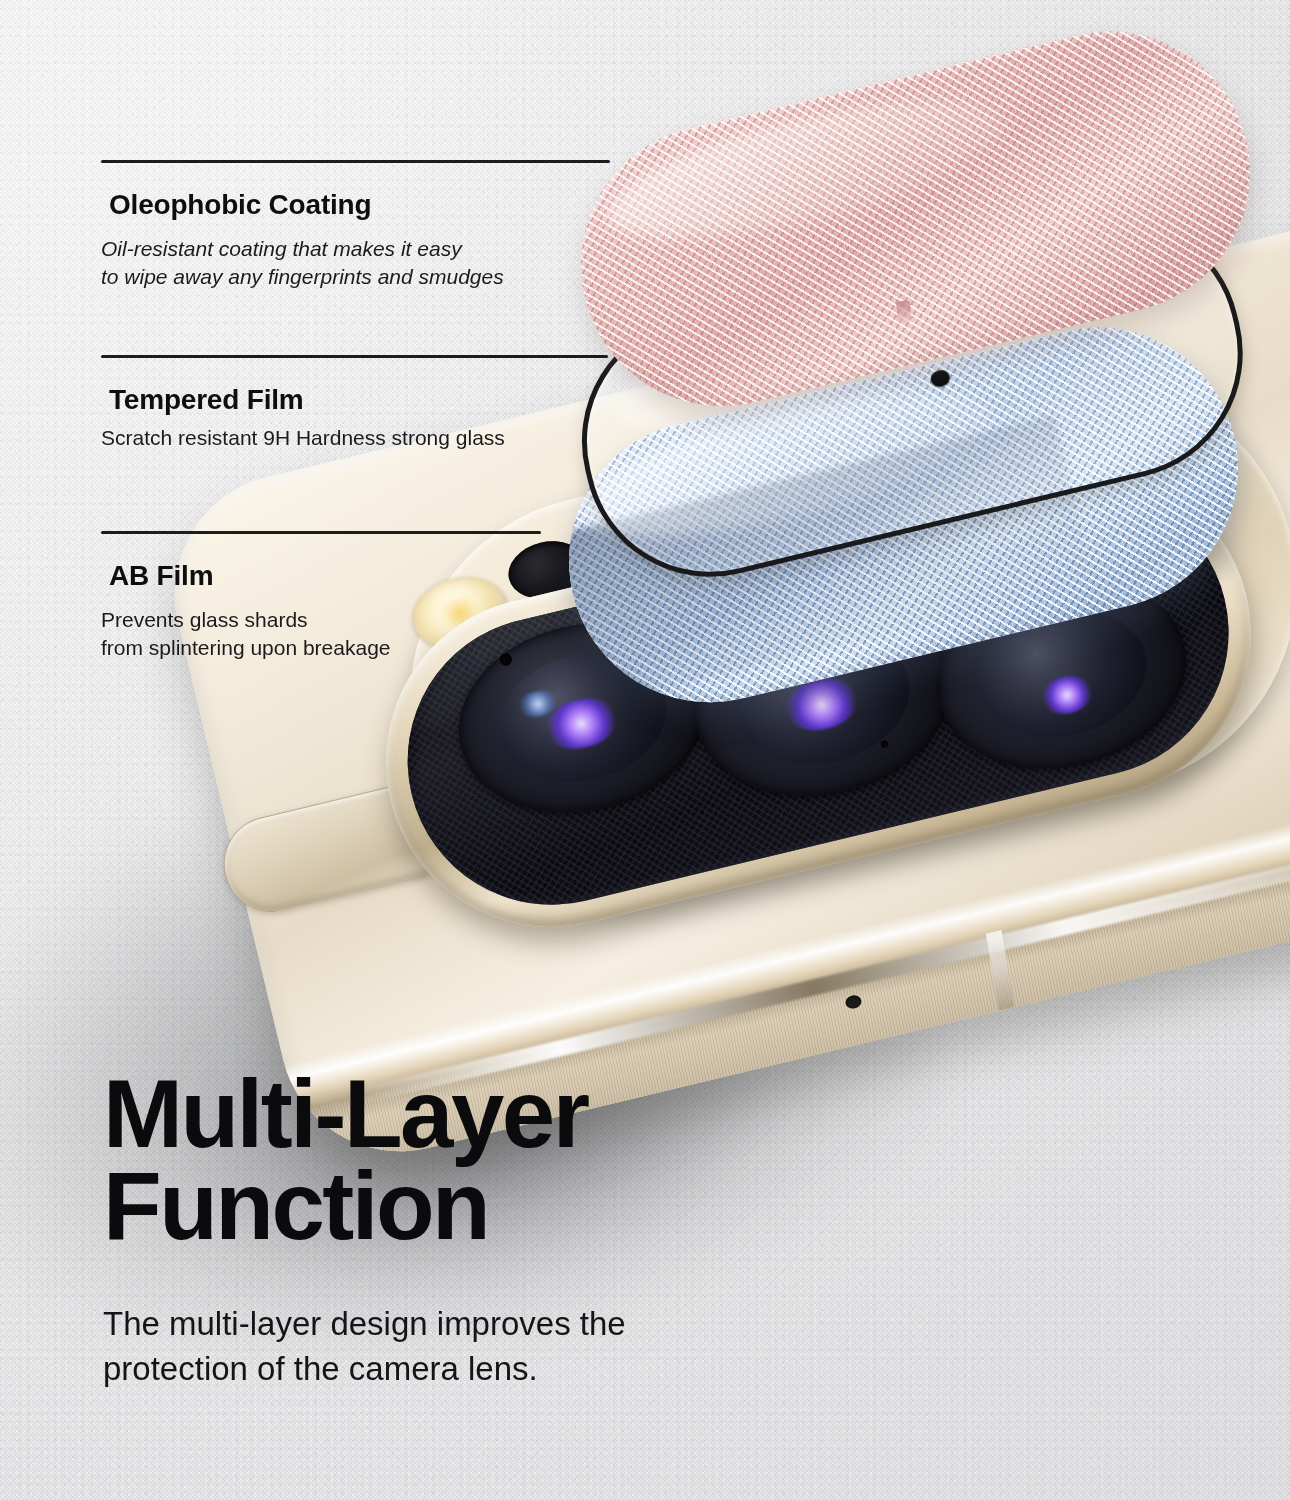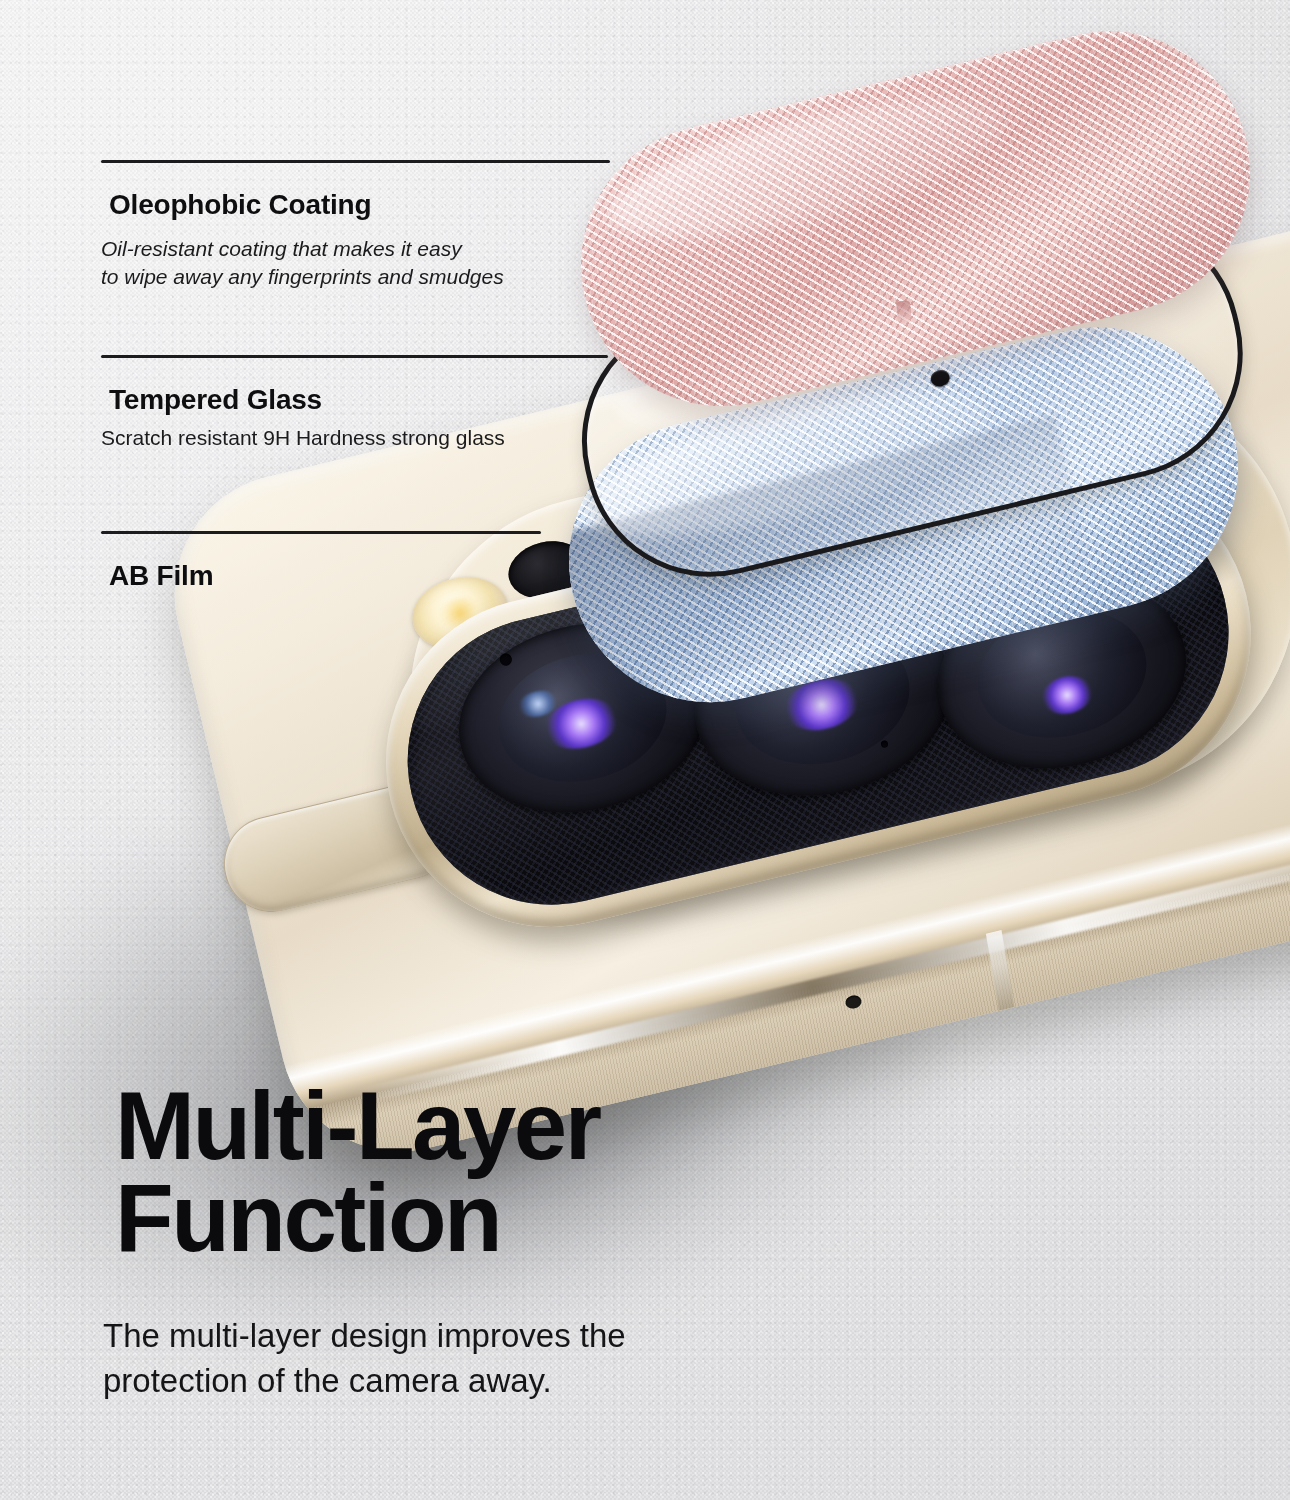--- a/index.html
+++ b/index.html
@@ -296,21 +296,21 @@
   #callout-3{left:101px;top:531px;}
   #callout-3 .rule{width:440px;}
   #callout-3 h3{margin-top:26px;}
   #callout-3 p{margin-top:14px;}
 
   
   #headline{
     position:absolute;left:103px;top:1068px;width:700px;
   }
   #headline .title{
-    margin:12px;font-size:96px;line-height:.96;font-weight:700;color:#0b0b0d;
+    margin:0;font-size:96px;line-height:.96;font-weight:700;color:#0b0b0d;
     letter-spacing:-2.5px;
     font-family:"Liberation Sans","DejaVu Sans",sans-serif;
     white-space:pre-line;
   }
   #headline .subtitle{
     margin:50px 0 0 0;font-size:33px;line-height:1.34;color:#151517;font-weight:400;
     font-family:"Liberation Sans","DejaVu Sans",sans-serif;
     white-space:pre-line;
   }
 </style>
@@ -394,29 +394,31 @@
 
   <div class="callout" id="callout-1">
     <div class="rule"></div>
     <h3>Oleophobic Coating</h3>
     <p>Oil-resistant coating that makes it easy
 to wipe away any fingerprints and smudges</p>
   </div>
 
   <div class="callout" id="callout-2">
     <div class="rule"></div>
-    <h3>Tempered Glass</h3>
+    <h3>Tempered Film</h3>
     <p>Scratch resistant 9H Hardness strong glass</p>
   </div>
 
   <div class="callout" id="callout-3">
     <div class="rule"></div>
     <h3>AB Film</h3>
+    <p>Prevents glass shards
+from splintering upon breakage</p>
   </div>
 
   <div id="headline">
     <h1 class="title">Multi-Layer
 Function</h1>
     <p class="subtitle">The multi-layer design improves the
-protection of the camera away.</p>
+protection of the camera lens.</p>
   </div>
 
 </div>
 
 </body></html>

